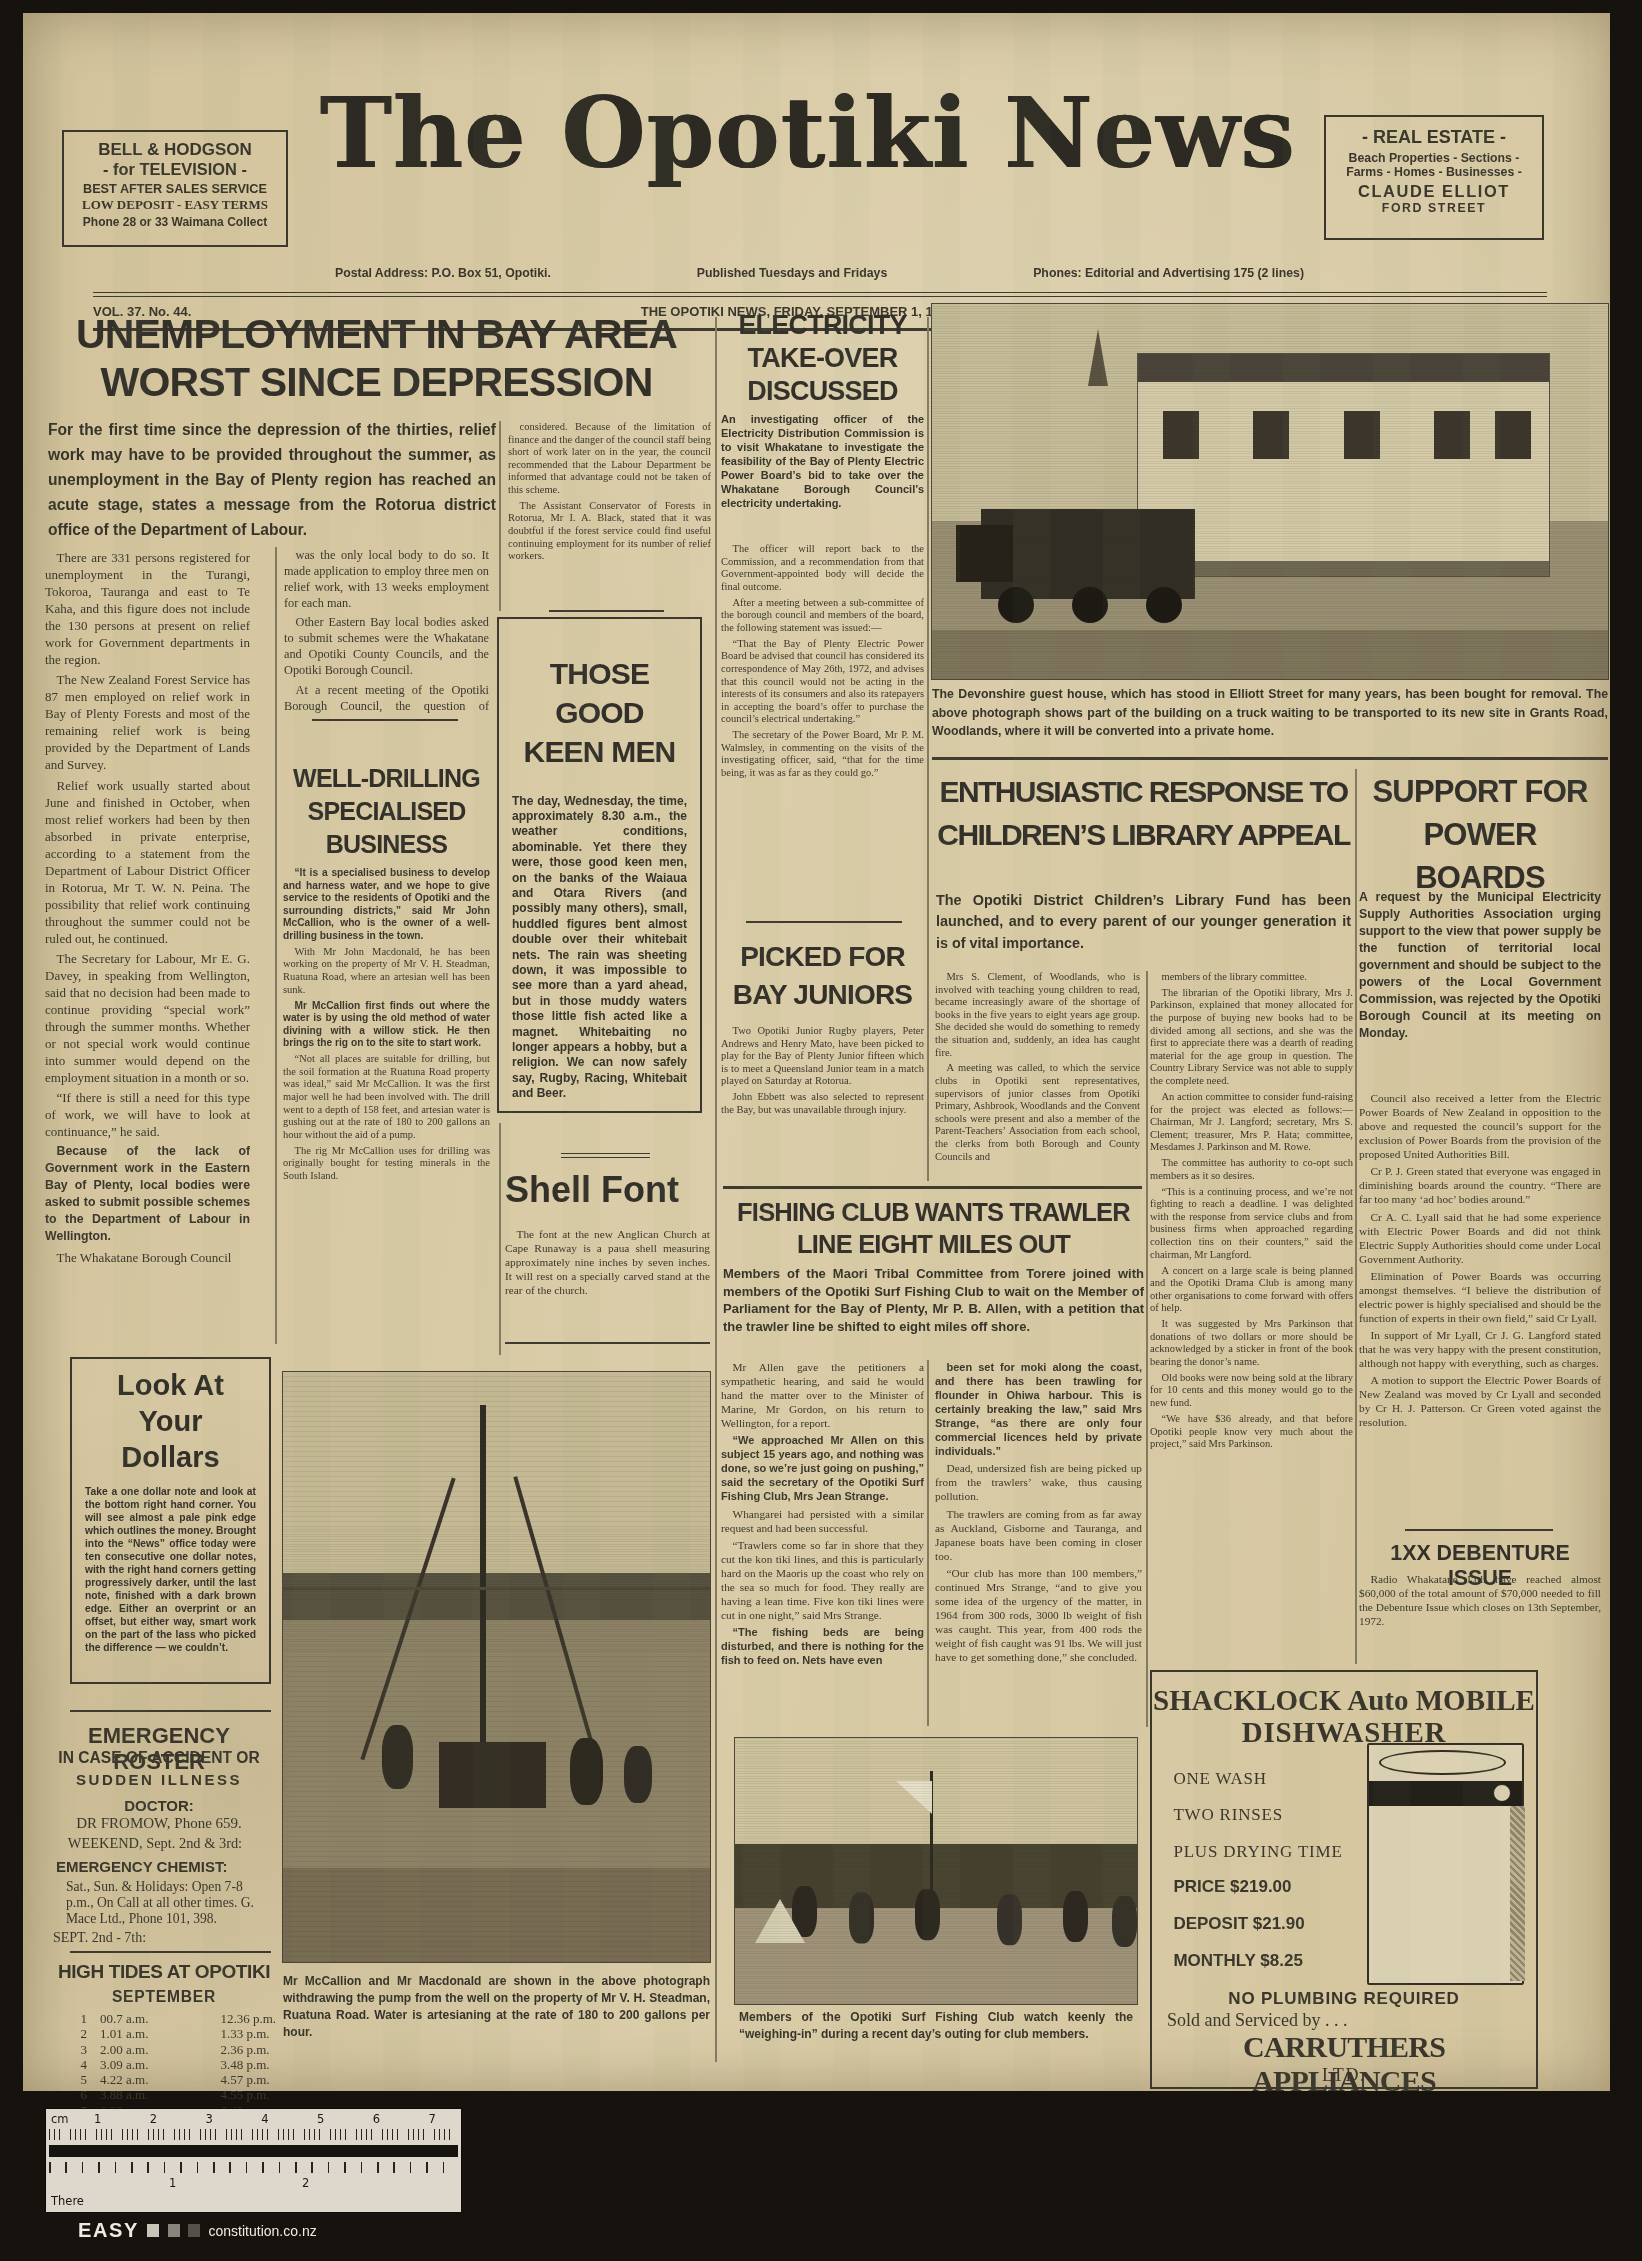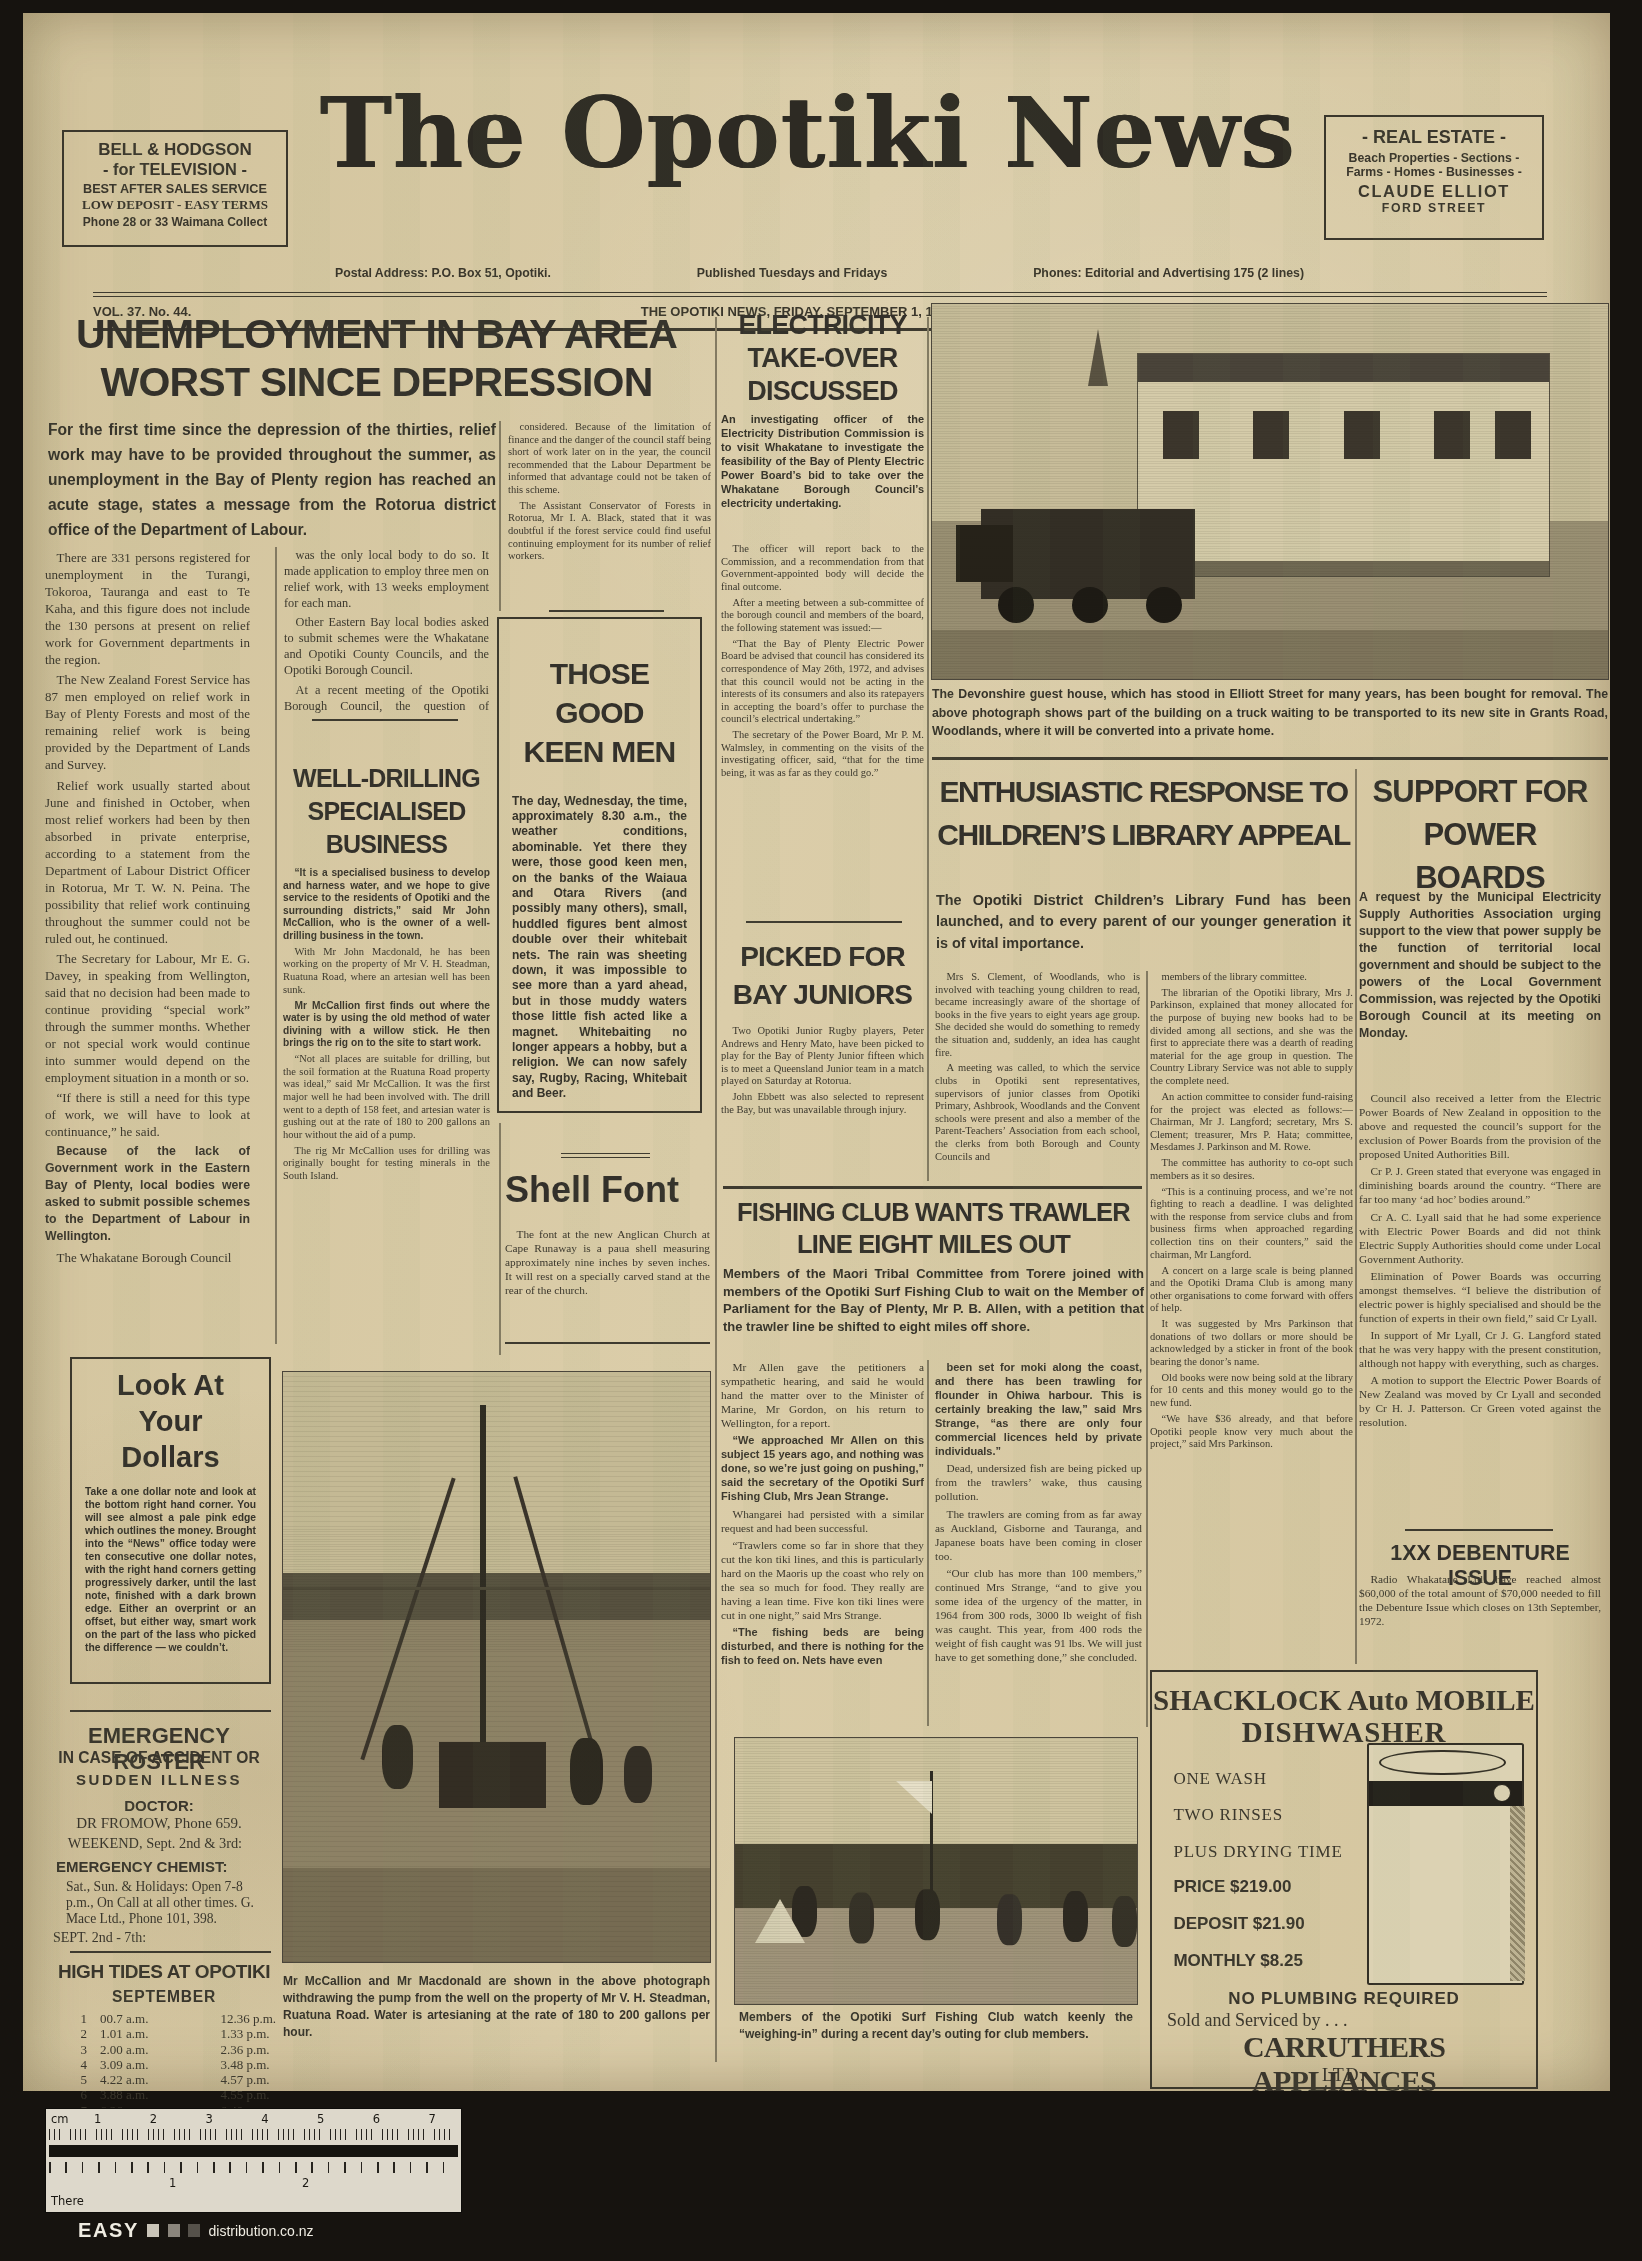--- a/index.html
+++ b/index.html
@@ -422,17 +422,17 @@
         <span>2</span>
       </div>
     <span class="abs" style="left:5px;top:85px;font-family:'DejaVu Sans',sans-serif;font-size:11.5px;color:#1a1813;">There</span>
   </div>
 
   <div class="brand" style="left:78px;top:2219px;">
     <span style="font-weight:700;font-size:20px;letter-spacing:1.6px;">EASY</span>
     <span class="sq" style="background:#c9c4b8;"></span>
     <span class="sq" style="background:#8a857c;"></span>
     <span class="sq" style="background:#55514a;"></span>
-    <span style="font-size:14px;">distribution.co.nz</span>
+    <span style="font-size:14px;">constitution.co.nz</span>
   </div>
 
 </div>
 
 
 </body></html>

